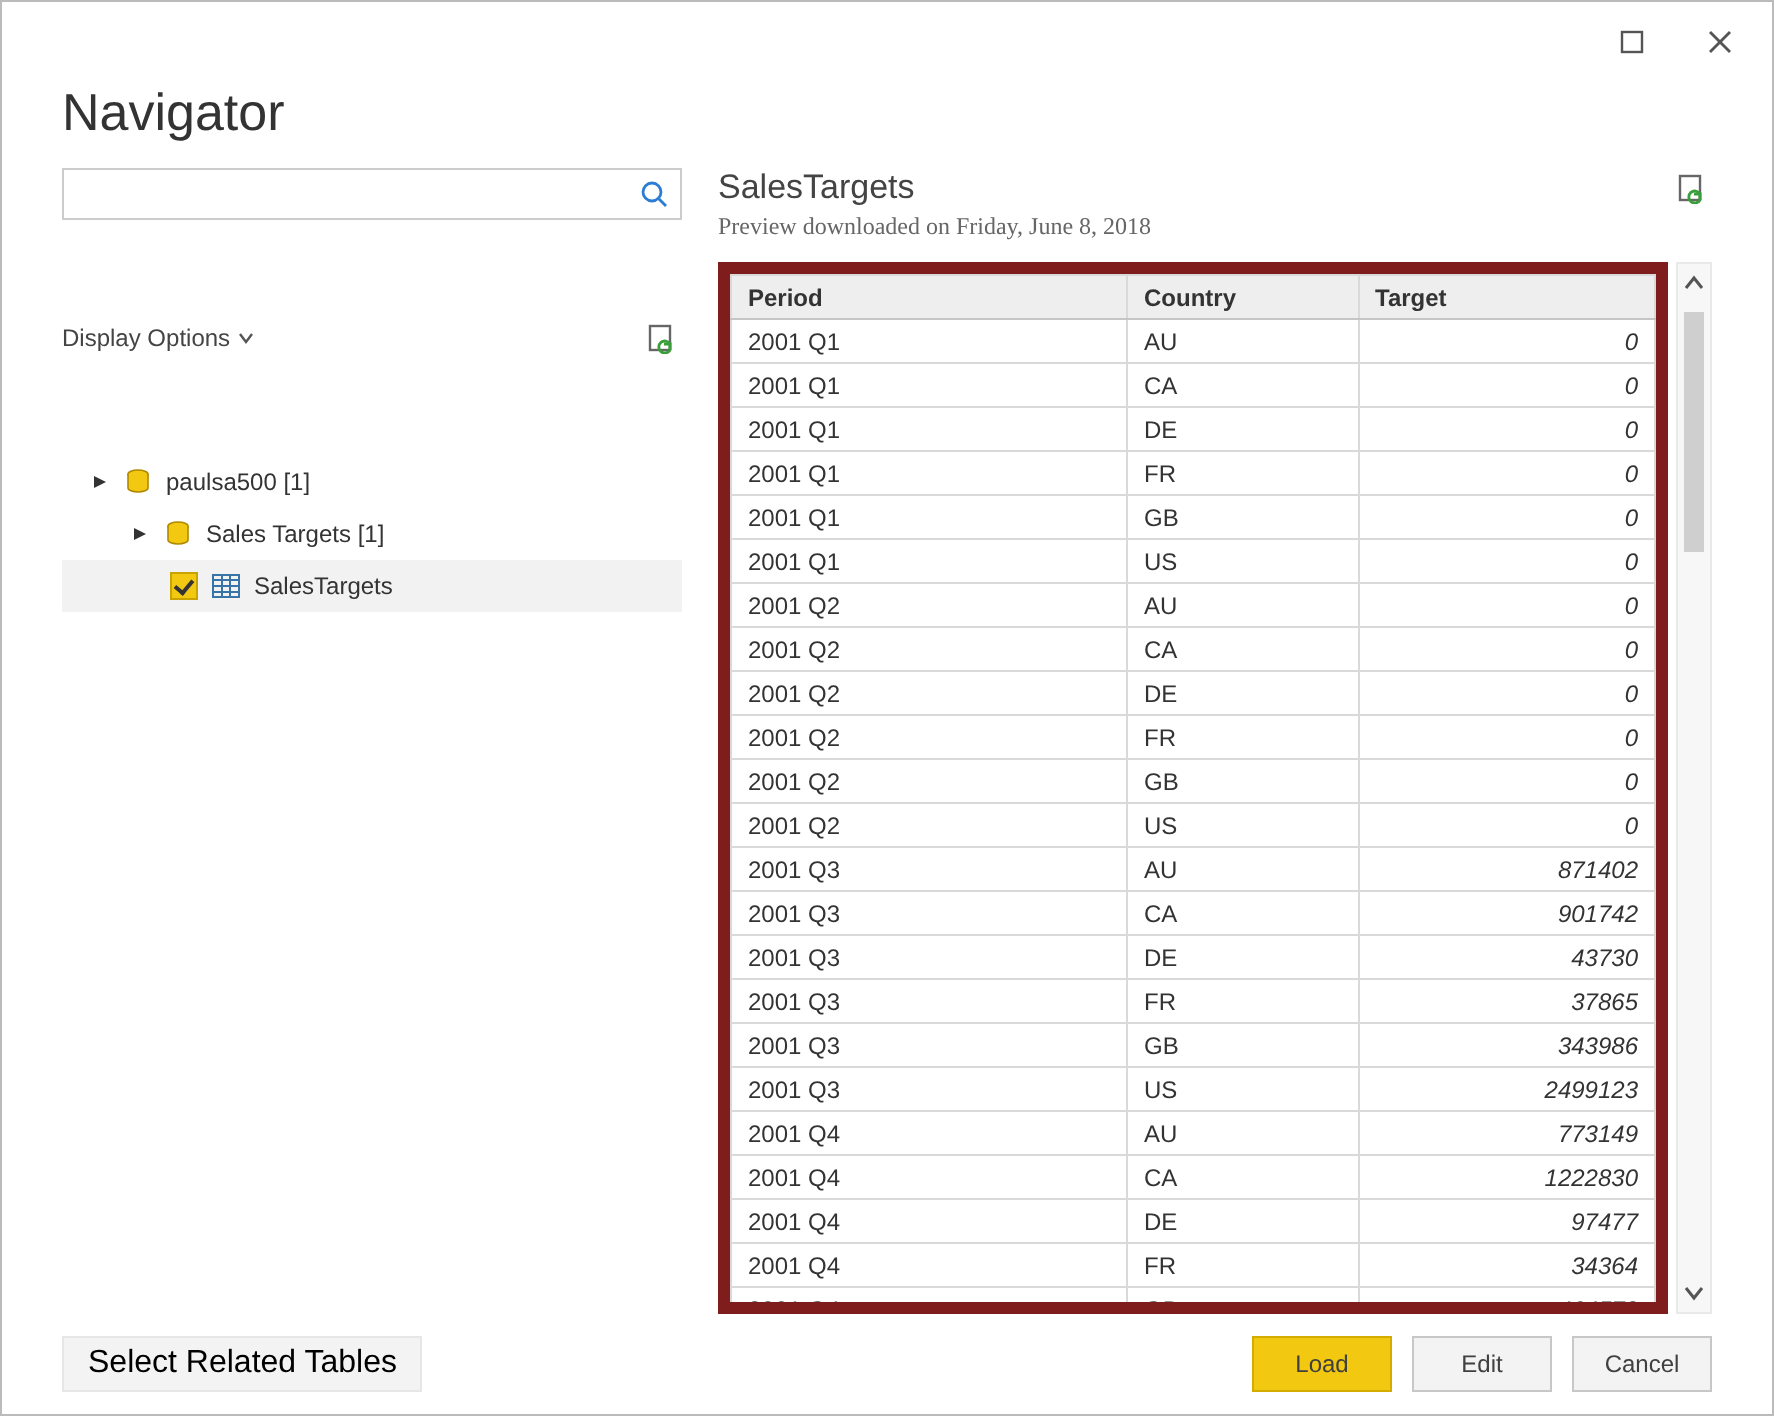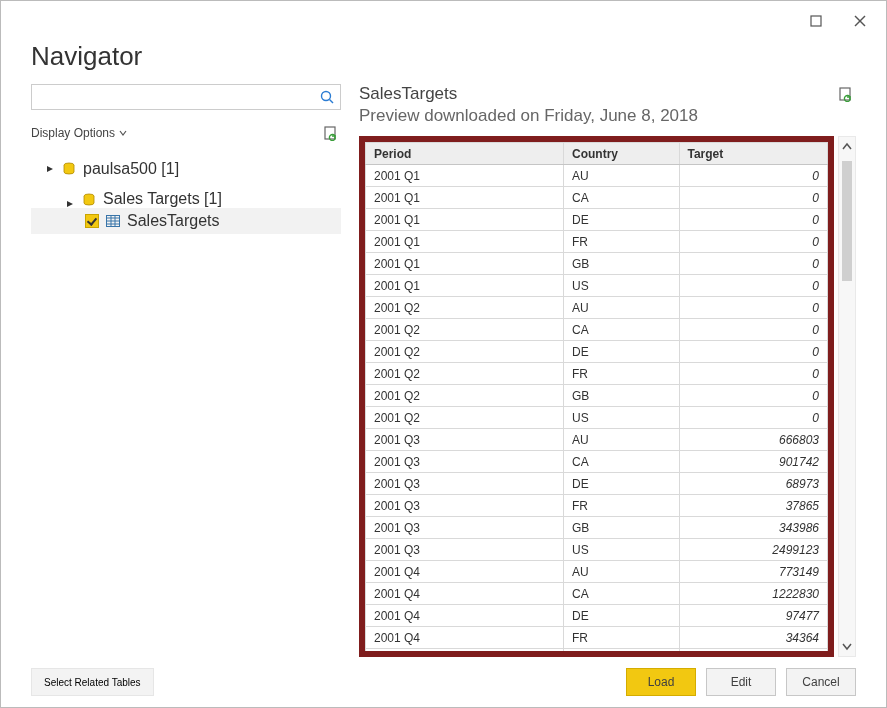--- a/index.html
+++ b/index.html
@@ -46,20 +46,21 @@
     flex: 1;
     display: flex;
     padding: 0 30px 0 30px;
     overflow: hidden;
     gap: 18px;
   }
   .left-pane {
     width: 310px;
     display: flex;
     flex-direction: column;
+    gap: 36px;
   }
   .searchbox {
     border: 1px solid #ccc;
     height: 26px;
     display: flex;
     align-items: center;
     padding: 0 6px;
     margin-bottom: 10px;
   }
   .searchbox input {
@@ -81,31 +82,31 @@
   }
   .options-row .display-opt {
     display: flex;
     align-items: center;
     gap: 4px;
     cursor: pointer;
   }
   .tree {
     flex: 1;
     overflow: auto;
-    font-size: 16px;
+    font-size: 12px;
   }
   .tree-row {
     display: flex;
     align-items: center;
     height: 26px;
     gap: 6px;
     padding-right: 6px;
   }
   .tree-lvl1 { padding-left: 14px; }
-  .tree-lvl2 { padding-left: 34px; align-items: flex-end; }
+  .tree-lvl2 { padding-left: 34px; }
   .tree-lvl3 { padding-left: 54px; }
   .tree-selected { background: #f2f2f2; }
   .expander {
     width: 10px;
     display: inline-flex;
     align-items: center;
     justify-content: center;
     color: #444;
   }
   .db-icon, .table-icon { width:16px; height:16px; display:inline-flex; align-items:center; justify-content:center; }
@@ -142,23 +143,24 @@
     align-items: flex-start;
     justify-content: space-between;
   }
   .preview-title {
     font-size: 17px;
     font-weight: 400;
     color: #444;
     margin-bottom: 2px;
   }
   .preview-sub {
-    font-size: 17px;
+    font-size: 12px;
     color: #666;
     margin-bottom: 10px;
+    font-family: Liberation Serif, serif;
   }
   .table-wrapper {
     flex: 1;
     display: flex;
     overflow: hidden;
   }
   .table-scroll-track {
     width: 18px;
     display: flex;
     flex-direction: column;
@@ -233,21 +235,21 @@
   .btn.primary {
     background: #f2c811;
     border: 1px solid #d4ac00;
     color: #404040;
   }
   .select-related {
     height: 28px;
     border: 1px solid #e6e6e6;
     background: #f3f3f3;
     padding: 0 12px;
-    font-size: 10px;
+    font-size: 16px;
     cursor: pointer;
     display: inline-flex;
     align-items: center;
   }
   .icon-btn {
     width: 20px;
     height: 20px;
     display: inline-flex;
     align-items: center;
     justify-content: center;
@@ -436,31 +438,31 @@
                   <td class="target">0</td>
                 </tr>
                 <tr>
                   <td>2001 Q2</td>
                   <td>US</td>
                   <td class="target">0</td>
                 </tr>
                 <tr>
                   <td>2001 Q3</td>
                   <td>AU</td>
-                  <td class="target">666803</td>
+                  <td class="target">871402</td>
                 </tr>
                 <tr>
                   <td>2001 Q3</td>
                   <td>CA</td>
                   <td class="target">901742</td>
                 </tr>
                 <tr>
                   <td>2001 Q3</td>
                   <td>DE</td>
-                  <td class="target">68973</td>
+                  <td class="target">43730</td>
                 </tr>
                 <tr>
                   <td>2001 Q3</td>
                   <td>FR</td>
                   <td class="target">37865</td>
                 </tr>
                 <tr>
                   <td>2001 Q3</td>
                   <td>GB</td>
                   <td class="target">343986</td>

